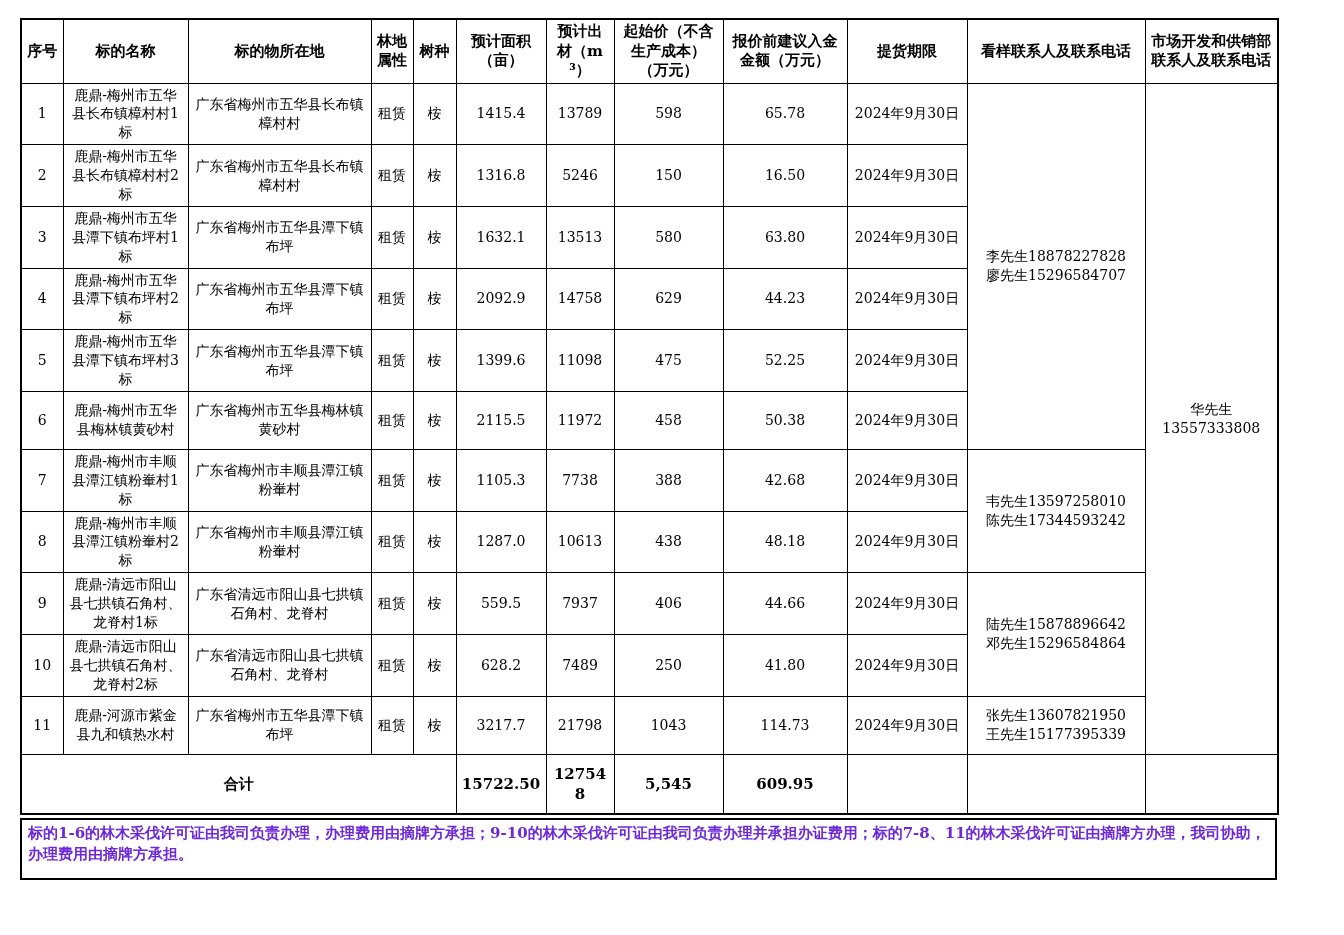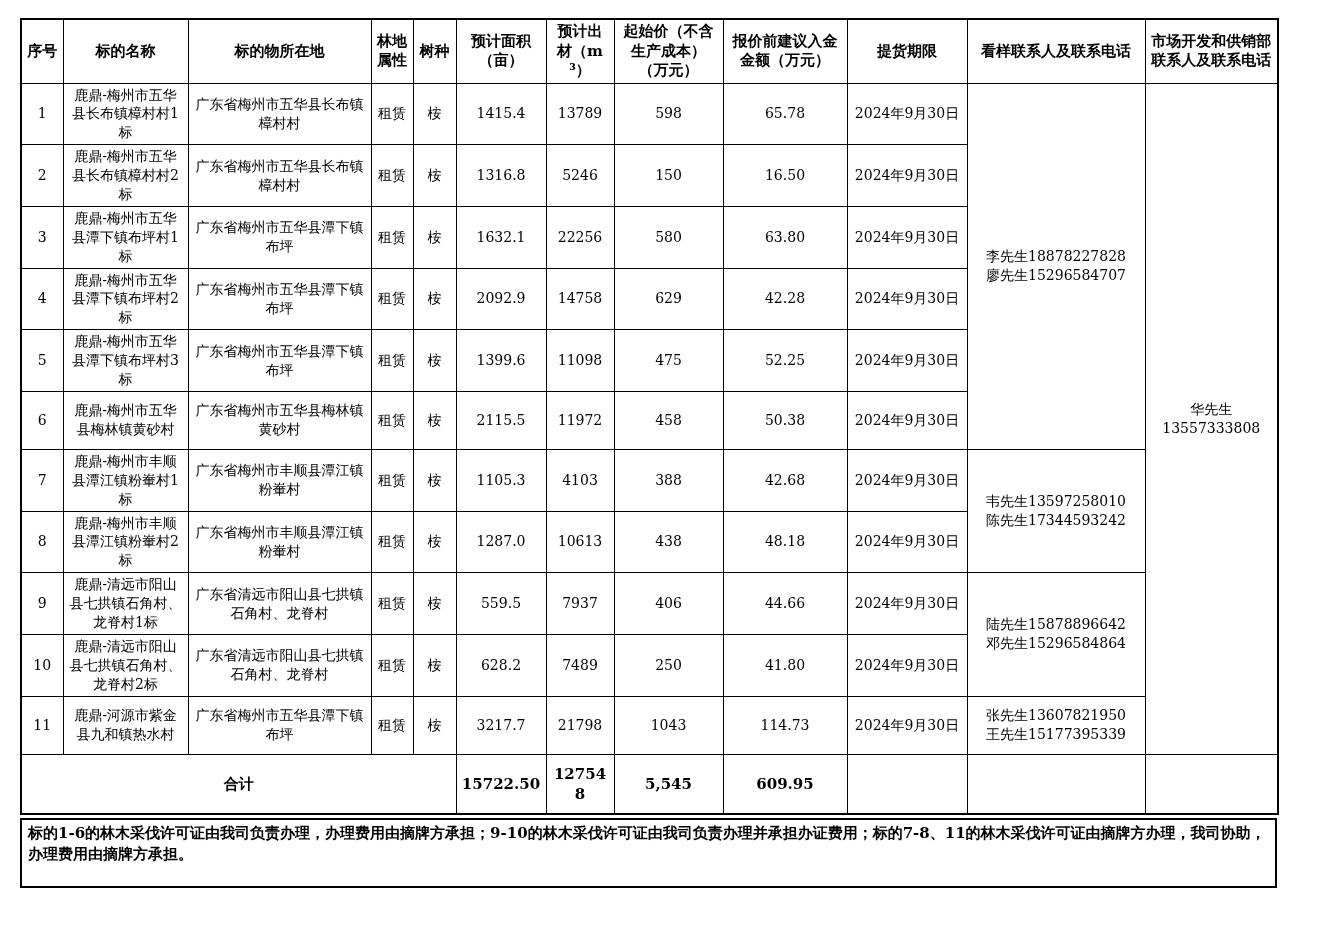--- a/index.html
+++ b/index.html
@@ -36,22 +36,22 @@
   .bid-table th { font-weight: bold; font-size: 15px; line-height: 1.3; }
   .bid-table tbody tr.data-row { height: 58px; }
   .bid-table tr.total-row { height: 60px; }
   .bid-table tr.total-row td { font-weight: bold; font-size: 15px; }
   .contact-cell { white-space: pre-line; }
   .date-cell { white-space: nowrap; }
   .notes-box {
     width: 1257px;
     border: 2px solid #000000;
     margin-top: 3px;
-    padding: 3px 6px 8px 6px;
-    color: #000000;
+    padding: 3px 6px 0 6px;
+    color: #6d28d9;
     font-weight: bold;
     font-size: 15px;
     line-height: 21px;
   }
   .notes-box p { margin: 0; }
   .notes-box p.first { margin-bottom: 13px; }
 </style>
 </head>
 <body>
 
@@ -117,35 +117,35 @@
         <td>16.50</td>
         <td class="date-cell">2024年9月30日</td>
       </tr>
       <tr class="data-row">
         <td>3</td>
         <td>鹿鼎-梅州市五华县潭下镇布坪村1标</td>
         <td>广东省梅州市五华县潭下镇布坪</td>
         <td>租赁</td>
         <td>桉</td>
         <td>1632.1</td>
-        <td>22256</td>
+        <td>13513</td>
         <td>580</td>
         <td>63.80</td>
         <td class="date-cell">2024年9月30日</td>
       </tr>
       <tr class="data-row">
         <td>4</td>
         <td>鹿鼎-梅州市五华县潭下镇布坪村2标</td>
         <td>广东省梅州市五华县潭下镇布坪</td>
         <td>租赁</td>
         <td>桉</td>
         <td>2092.9</td>
         <td>14758</td>
         <td>629</td>
-        <td>42.28</td>
+        <td>44.23</td>
         <td class="date-cell">2024年9月30日</td>
       </tr>
       <tr class="data-row">
         <td>5</td>
         <td>鹿鼎-梅州市五华县潭下镇布坪村3标</td>
         <td>广东省梅州市五华县潭下镇布坪</td>
         <td>租赁</td>
         <td>桉</td>
         <td>1399.6</td>
         <td>11098</td>
@@ -165,21 +165,21 @@
         <td>50.38</td>
         <td class="date-cell">2024年9月30日</td>
       </tr>
       <tr class="data-row">
         <td>7</td>
         <td>鹿鼎-梅州市丰顺县潭江镇粉輋村1标</td>
         <td>广东省梅州市丰顺县潭江镇粉輋村</td>
         <td>租赁</td>
         <td>桉</td>
         <td>1105.3</td>
-        <td>4103</td>
+        <td>7738</td>
         <td>388</td>
         <td>42.68</td>
         <td class="date-cell">2024年9月30日</td>
         <td class="contact-cell" rowspan="2">韦先生13597258010
 陈先生17344593242</td>
       </tr>
       <tr class="data-row">
         <td>8</td>
         <td>鹿鼎-梅州市丰顺县潭江镇粉輋村2标</td>
         <td>广东省梅州市丰顺县潭江镇粉輋村</td>

